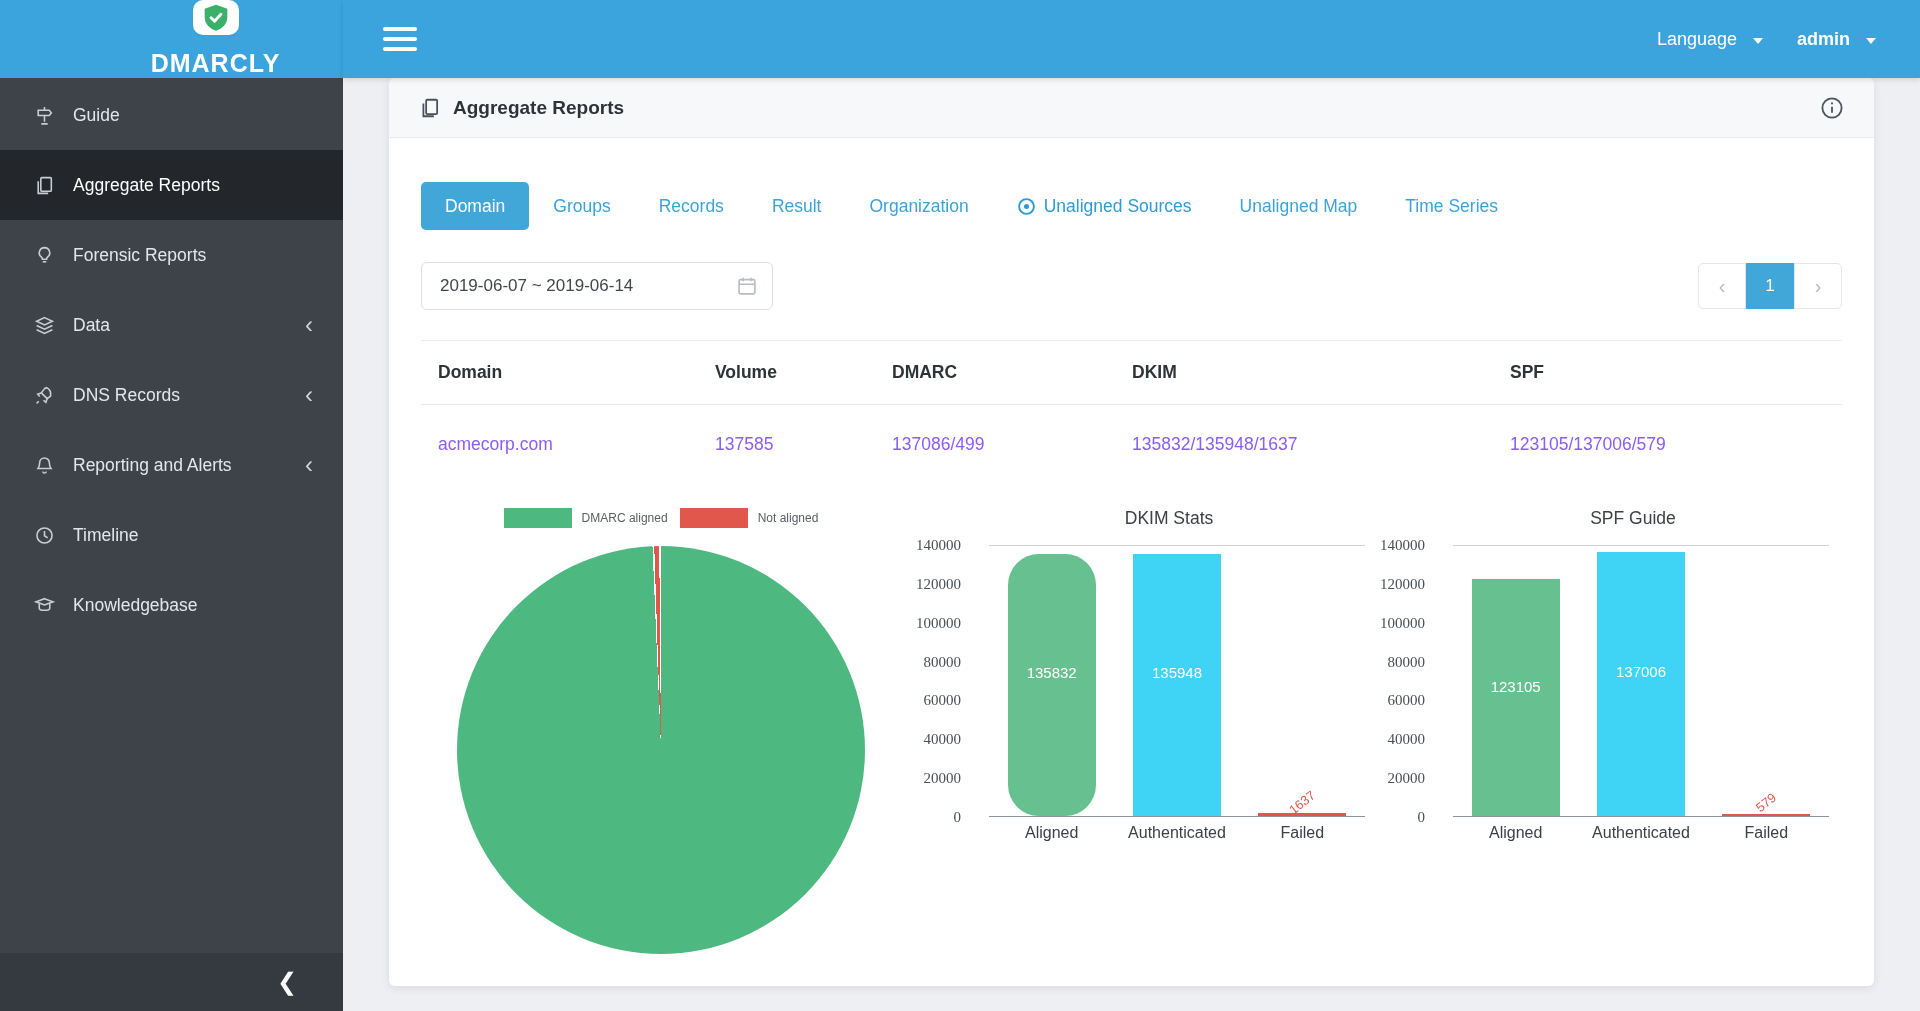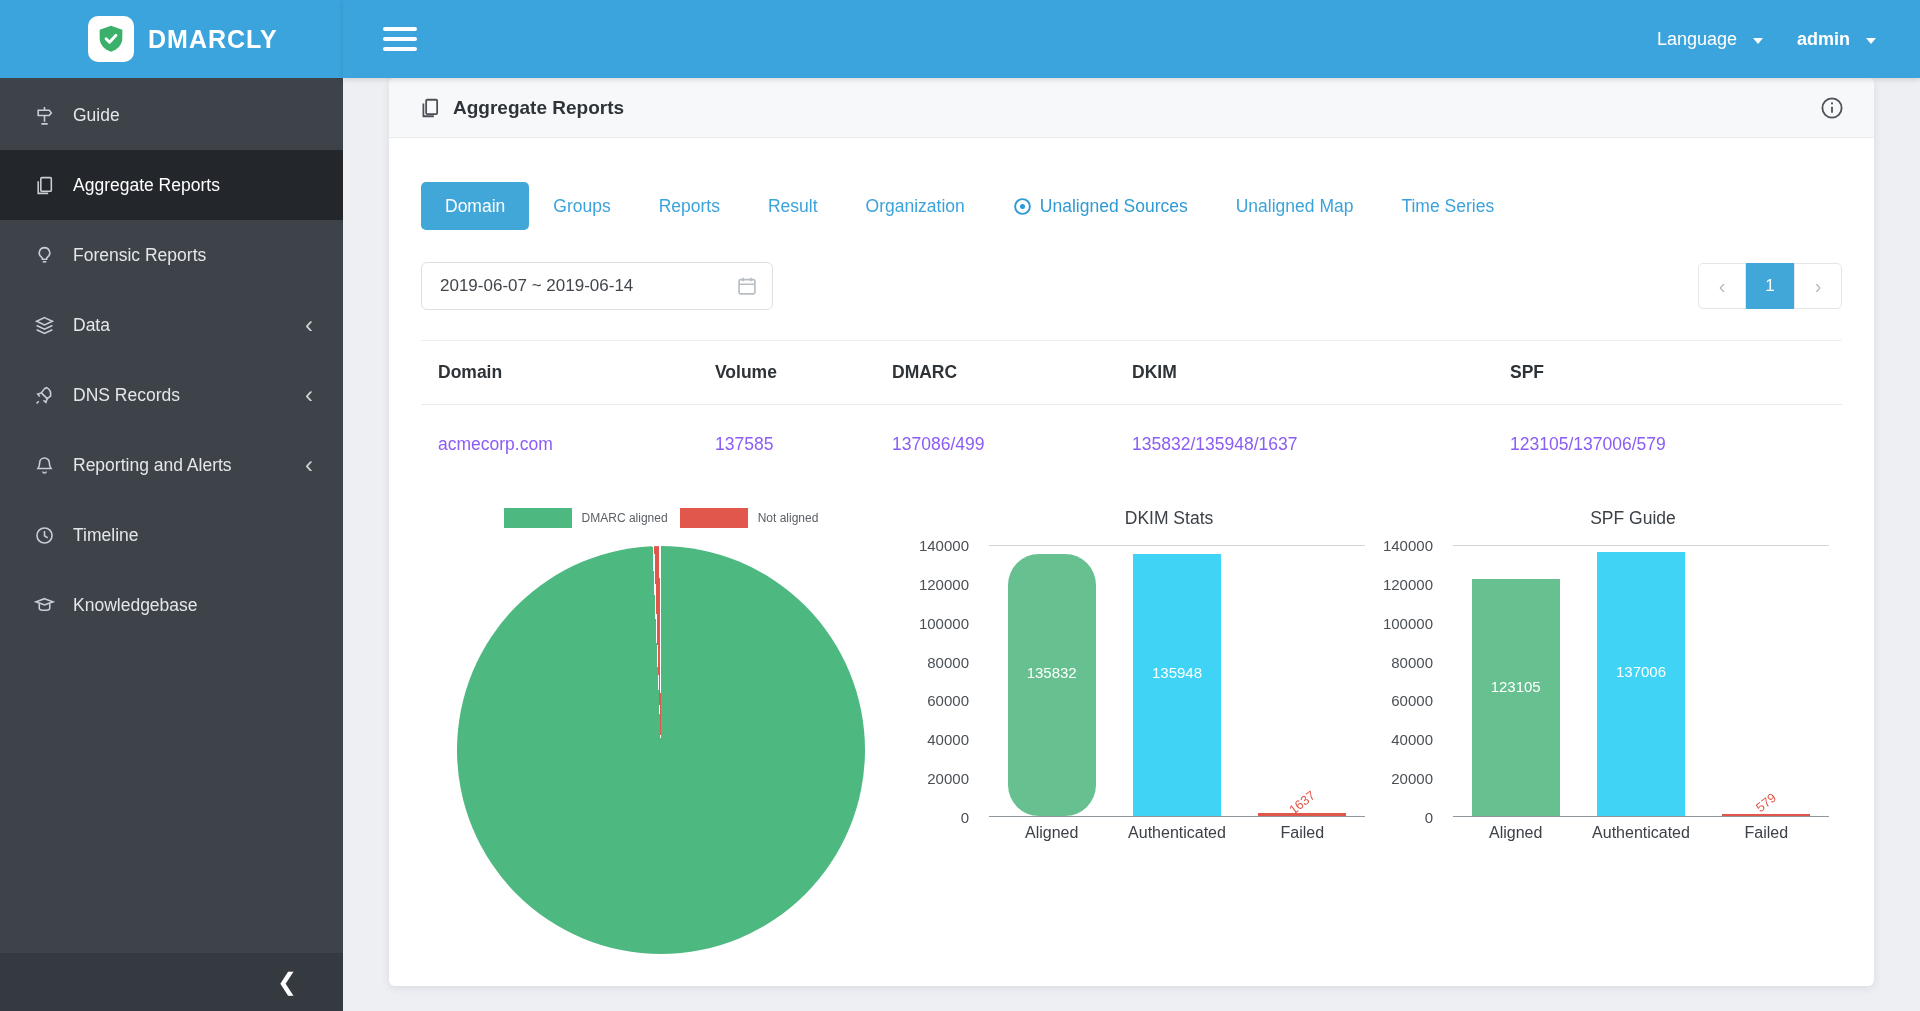--- a/index.html
+++ b/index.html
@@ -2,21 +2,21 @@
 <html><head>
 <meta charset="utf-8">
 <style>
   * { margin:0; padding:0; box-sizing:border-box; }
   html,body { width:1920px; height:1011px; }
   body { font-family:"Liberation Sans", sans-serif; background:#edeff3; overflow:hidden; color:#3c4147; }
 
   .app { display:grid; grid-template-columns:343px 1fr; grid-template-rows:78px 1fr; width:1920px; height:1011px; }
 
   
-  .logo-cell { background:#3ba4dc; display:flex; align-items:center; padding-left:88px; gap:14px; }
+  .logo-cell { background:#3ba4dc; display:flex; align-items:center; padding-left:88px; gap:14px;flex-direction:column; }
   .logo-badge { width:46px; height:46px; background:#ffffff; border-radius:10px; display:flex; align-items:center; justify-content:center; }
   .brand { color:#fff; font-size:25px; font-weight:700; letter-spacing:1px; }
   .topbar { background:#3ba4dc; display:flex; align-items:center; padding:0 44px 0 40px; color:#fff; box-shadow:0 2px 5px rgba(0,0,0,.12); position:relative; z-index:3; }
   .hamburger { width:34px; cursor:pointer; display:flex; flex-direction:column; gap:6px; }
   .hamburger i { display:block; height:4px; background:#fff; border-radius:2px; }
   .topbar-right { margin-left:auto; display:flex; align-items:center; gap:34px; }
   .tb-link { display:flex; align-items:center; gap:16px; font-size:18px; cursor:pointer; }
   .tb-link.bold { font-weight:700; }
   .caret { width:0; height:0; border-left:5px solid transparent; border-right:5px solid transparent; border-top:6px solid #fff; display:inline-block; margin-top:3px; }
 
@@ -63,21 +63,21 @@
   .pie-section { width:480px; }
   .legend { display:flex; justify-content:center; align-items:center; gap:12px; font-size:12px; color:#5a6066; }
   .legend .swatch { width:68px; height:20px; display:inline-block; }
   .legend .li { display:flex; align-items:center; gap:10px; }
   .pie { width:408px; height:408px; border-radius:50%; margin:18px auto 0 auto; }
 
   .bar-chart { width:452px; }
   .bc-title { text-align:center; font-size:17.5px; color:#3c4147; margin-bottom:16px; padding-left:60px; }
   .bc-body { display:flex; height:272px; }
   .bc-yaxis { width:76px; position:relative; }
-  .bc-tick { position:absolute; right:20px; transform:translateY(50%); font-size:15px; color:#4a5056; }
+  .bc-tick { position:absolute; right:28px; transform:translateY(50%); font-size:15px; color:#4a5056;font-family:Liberation Serif, serif; }
   .bc-plot { flex:1; position:relative; border-top:1px solid #d0d4d8; border-bottom:1px solid #8e959b; display:flex; align-items:flex-end; justify-content:space-around; }
   .bc-bar { width:88px; position:relative; }
   .bc-val-in { position:absolute; top:42%; left:0; right:0; text-align:center; color:#fff; font-size:15px; }
   .bc-val-out { position:absolute; left:50%; bottom:6px; transform:translateX(-50%) rotate(-38deg); font-size:13px; white-space:nowrap; }
   .bc-xrow { display:flex; margin-top:7px; }
   .bc-yspacer { width:76px; }
   .bc-xlabels { flex:1; display:flex; }
   .bc-xlab { flex:1; text-align:center; font-size:16px; color:#3c4147; }
 </style>
 </head>
@@ -198,21 +198,21 @@
       <div class="card-body">
 
         <div class="tabs">
           <div class="tab active">
               <span>Domain</span>
             </div>
           <div class="tab">
               <span>Groups</span>
             </div>
           <div class="tab">
-              <span>Reports</span>
+              <span>Records</span>
             </div>
           <div class="tab">
               <span>Result</span>
             </div>
           <div class="tab">
               <span>Organization</span>
             </div>
           <div class="tab strong">
             <svg width="19" height="19" viewBox="0 0 18 18" fill="none" stroke="currentColor" stroke-width="1.8">
               <circle cx="9" cy="9" r="7"></circle>

